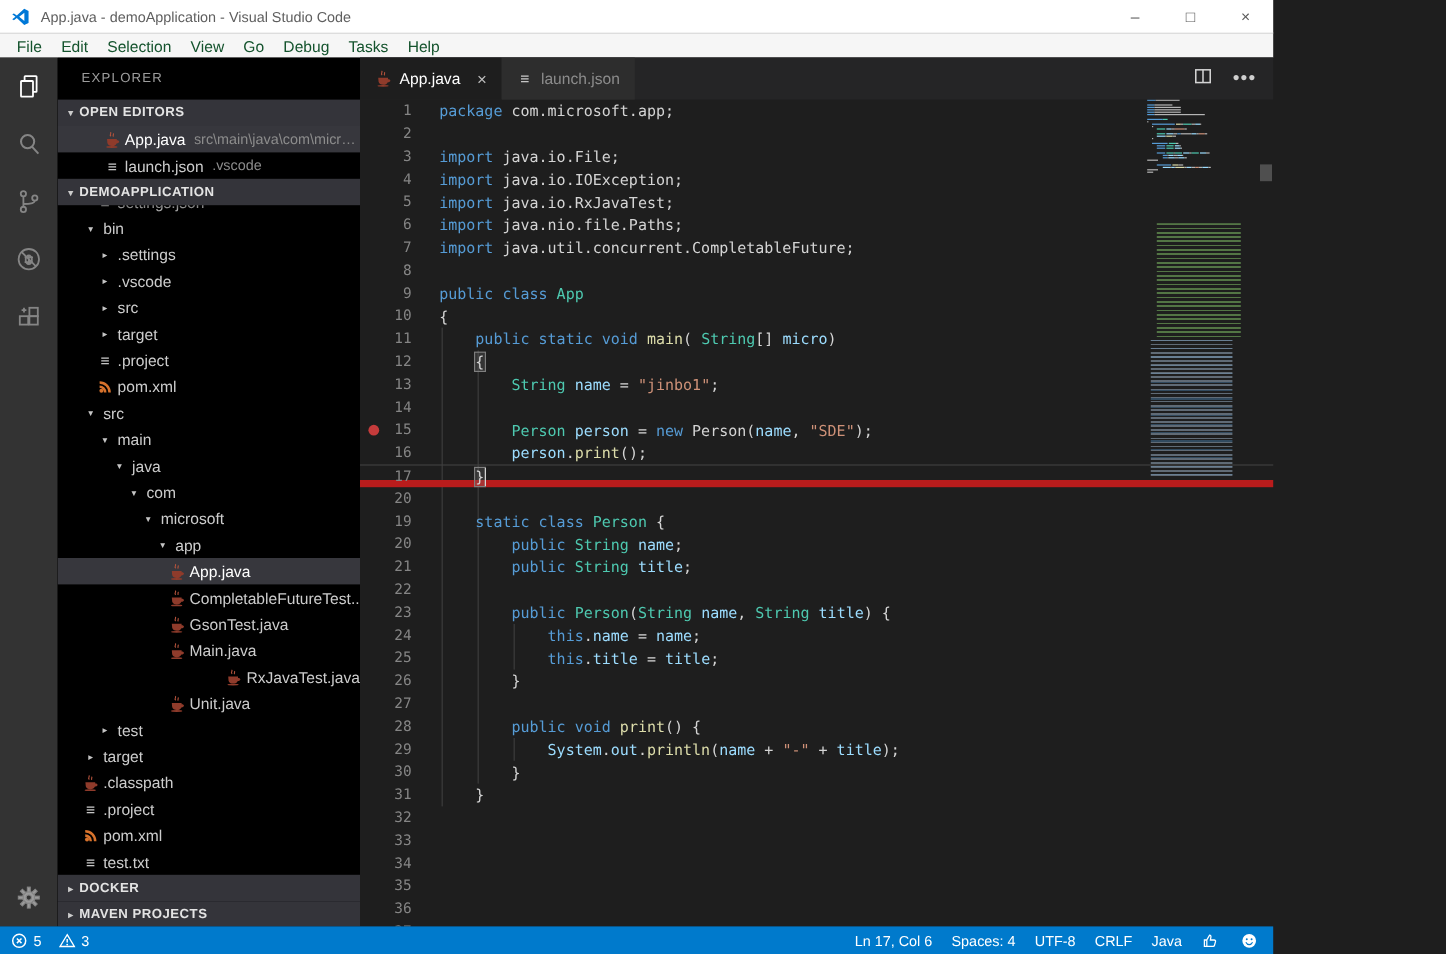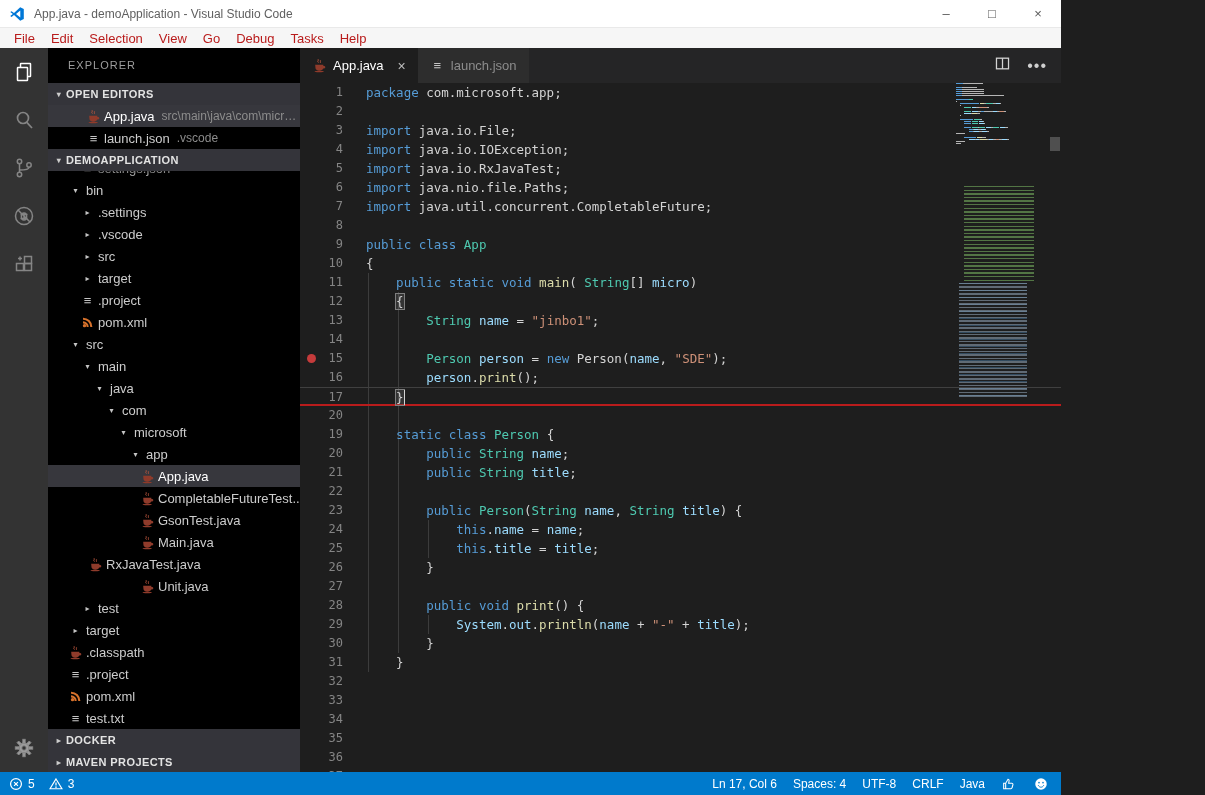--- a/index.html
+++ b/index.html
@@ -12,21 +12,21 @@
               display:flex; align-items:center; border-bottom:1px solid #e9e9e9; }
   .titlebar .vsc-logo { margin-left:9px; display:flex; }
   .titlebar .title { margin-left:9px; font-size:12px; color:#5f5f5f; }
   .win-controls { margin-left:auto; display:flex; height:100%; }
   .win-btn { width:46px; height:100%; display:flex; align-items:center; justify-content:center;
              color:#595959; font-size:13px; }
 
   
   .menubar { position:absolute; top:28px; left:0; right:0; height:20px; background:#f6f6f6;
              display:flex; align-items:center; padding-left:6px; }
-  .menu-item { padding:0 8px; font-size:13px; color:#b91c1c; height:100%; display:flex; align-items:center; }
+  .menu-item { padding:0 8px; font-size:13px; color:#14532d; height:100%; display:flex; align-items:center; }
 
   
   .main { position:absolute; top:48px; left:0; right:0; bottom:23px; display:flex; }
 
   
   .activitybar { width:48px; background:#333333; position:relative; flex:none; }
   .ab-item { width:48px; height:48px; display:flex; align-items:center; justify-content:center; }
   .ab-item svg { stroke:#858585; }
   .ab-item.active svg { stroke:#ffffff; }
   .ab-bottom { position:absolute; bottom:0; left:0; }
@@ -65,21 +65,21 @@
   .editor-actions { margin-left:auto; display:flex; align-items:center; gap:16px; padding-right:14px; }
   .dots { color:#cfcfcf; font-size:16px; letter-spacing:1px; }
 
   .editor-body { position:relative; flex:1; overflow:hidden; }
   .code { position:absolute; top:0; left:0; width:800px; }
   .code-line { position:relative; height:19px; line-height:19px;
                font-family:"DejaVu Sans Mono", monospace; font-size:12.5px; }
   .code-line .ln { position:absolute; left:0; width:43px; text-align:right; color:#858585;
                    font-size:12px; }
   .code-line .ctext { position:absolute; left:66px; white-space:pre; color:#d4d4d4; }
-  .code-line.current { border-top:1px solid #404040; border-bottom:2px solid #b91c1c; }
+  .code-line.current { border-top:1px solid #404040; border-bottom:6px solid #b91c1c; }
   .bp { position:absolute; left:7px; top:5px; width:9px; height:9px; border-radius:50%;
         background:#c53b3b; }
   .tok-kw{color:#569cd6} .tok-type{color:#4ec9b0} .tok-fn{color:#dcdcaa}
   .tok-var{color:#9cdcfe} .tok-str{color:#ce9178} .tok-fg{color:#d4d4d4}
   .tok-box { outline:1px solid #7f7f7f; background:rgba(120,120,120,.25); }
   .cursor { position:absolute; top:2px; bottom:2px; left:5ch; width:1.5px; background:#d4d4d4; }
 
   .indent-guide { position:absolute; width:1px; background:#3c3c3c; z-index:0; }
 
   
@@ -348,21 +348,21 @@
             <span class="slot">
               <svg width="15" height="15" viewBox="0 0 16 16">
                 <path d="M6.4 1.3c1.6 1.2-1.6 2.1.5 3.6" stroke="#b5533c" fill="none" stroke-width="1"></path>
                 <path d="M8.8 2.4c1.2 1-.9 1.6.4 2.7" stroke="#b5533c" fill="none" stroke-width="1"></path>
                 <path d="M3.4 7.3h8.7v1.2c1.5 0 2.1.6 2.1 1.3s-.9 1.4-2.3 1.4c-.5 1.5-2 2.3-4.1 2.3s-3.7-.9-4.1-2.6z" fill="#8f3b2b"></path>
                 <ellipse cx="7.7" cy="14.4" rx="5" ry=".8" fill="#8f3b2b"></ellipse>
               </svg>
             </span>
             <span class="label">Main.java</span>
           </div>
-          <div class="row" style="padding-left: 40px;">
+          <div class="row" style="padding-left: 92px; justify-content: flex-end;">
             <span class="slot">
               <svg width="15" height="15" viewBox="0 0 16 16">
                 <path d="M6.4 1.3c1.6 1.2-1.6 2.1.5 3.6" stroke="#b5533c" fill="none" stroke-width="1"></path>
                 <path d="M8.8 2.4c1.2 1-.9 1.6.4 2.7" stroke="#b5533c" fill="none" stroke-width="1"></path>
                 <path d="M3.4 7.3h8.7v1.2c1.5 0 2.1.6 2.1 1.3s-.9 1.4-2.3 1.4c-.5 1.5-2 2.3-4.1 2.3s-3.7-.9-4.1-2.6z" fill="#8f3b2b"></path>
                 <ellipse cx="7.7" cy="14.4" rx="5" ry=".8" fill="#8f3b2b"></ellipse>
               </svg>
             </span>
             <span class="label">RxJavaTest.java</span>
           </div>

